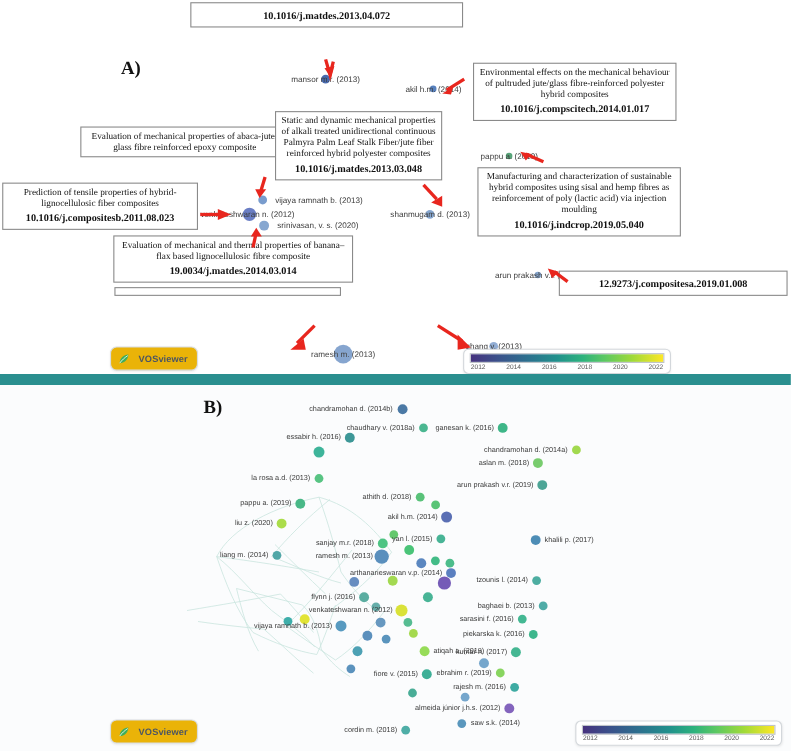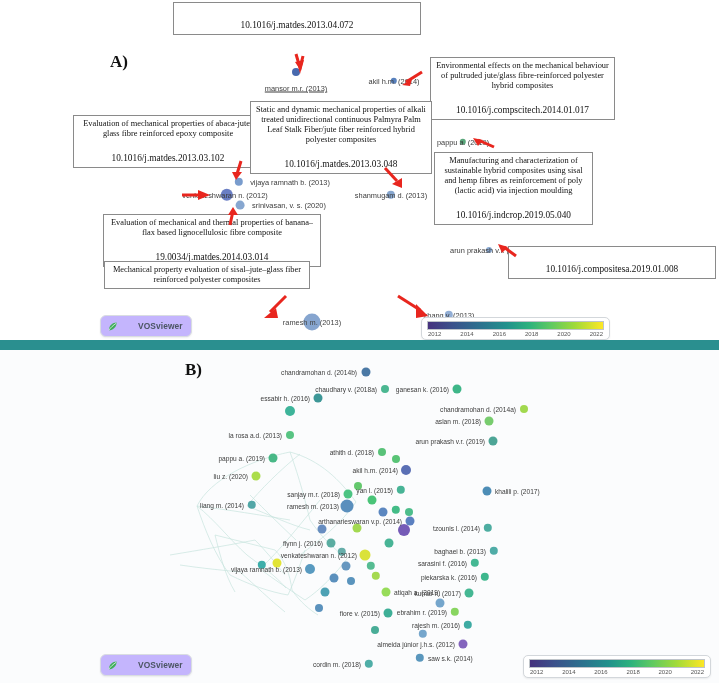--- a/index.html
+++ b/index.html
@@ -14,40 +14,40 @@
   #panel-b{top:350px;height:333px;background:#fbfcfd;}
 
   .panel-label{position:absolute;font-family:"Liberation Serif",serif;
                font-weight:bold;font-size:17px;color:#111;}
 
   
   .abox{position:absolute;box-sizing:border-box;background:#ffffff;
         border:1px solid #8a8a8a;padding:3px 5px;text-align:center;
         font-family:"Liberation Serif",serif;font-size:8.4px;
         line-height:1.2;color:#111;}
-  .abox .doi{display:block;font-weight:normal;font-size:9.3px;margin-top:14px;}
+  .abox .doi{display:block;font-weight:bold;font-size:9.3px;margin-top:4px;}
 
   
   .arrow{position:absolute;}
   .arrow svg{display:block;overflow:visible;}
 
   
   .node{position:absolute;border-radius:50%;transform:translate(-50%,-50%);
         opacity:.93;}
   .nlabel{position:absolute;transform:translate(-50%,-50%);
           white-space:nowrap;font-family:"Liberation Sans",sans-serif;
           color:#3c3c3c;pointer-events:none;}
   #panel-a .nlabel{font-size:7.4px;}
   #panel-b .nlabel{font-size:6.6px;}
   .nlabel.big{font-size:11px;color:#444;}
 
   
-  .vos{position:absolute;background:#c4b5fd;border:1px solid #d9dde1;
+  .vos{position:absolute;background:#eab308;border:1px solid #d9dde1;
        border-radius:6px;height:20px;display:flex;align-items:center;
-       gap:20px;padding:0 8px 0 6px;box-shadow:0 1px 2px rgba(0,0,0,.07);}
+       gap:8px;padding:0 8px 0 6px;box-shadow:0 1px 2px rgba(0,0,0,.07);}
   .vos .vtext{font-size:8.4px;color:#4b5563;font-weight:bold;
               letter-spacing:.1px;}
   .vos .leaf{width:11px;height:11px;}
 
   
   .legend{position:absolute;background:#fff;border:1px solid #d3d7db;
           border-radius:5px;padding:3px 5px 2px 5px;
           box-shadow:0 1px 2px rgba(0,0,0,.07);}
   .legend .bar{height:9px;width:100%;
      background:linear-gradient(to right,#46327e 0%,#3b518b 14%,#2c718e 30%,
@@ -61,21 +61,21 @@
   #links-b{position:absolute;left:0;top:0;width:719px;height:333px;}
 </style>
 </head>
 <body>
 
 <div class="panel" id="panel-a">
 
   <div class="panel-label" style="left:110px;top:52px;">A)</div>
 
   <div class="node" style="left:296px;top:72px;width:8px;height:8px;background:#3a5fa8;"></div>
-  <div class="nlabel" style="left:296px;top:88px;transform:translate(-50%,-50%);text-decoration:underline;">mansor m.r. (2013)</div>
+  <div class="nlabel" style="left:296px;top:72px;transform:translate(-50%,-50%);">mansor m.r. (2013)</div>
 
   <div class="node" style="left:394px;top:81px;width:6.4px;height:6.4px;background:#4a76b8;"></div>
   <div class="nlabel" style="left:394px;top:81px;">akil h.m. (2014)</div>
 
   <div class="node" style="left:463px;top:142px;width:6.4px;height:6.4px;background:#4c9f70;"></div>
   <div class="nlabel" style="left:463px;top:142px;">pappu a. (2019)</div>
 
   <div class="node" style="left:239px;top:182px;width:8.4px;height:8.4px;background:#6f94c9;"></div>
   <div class="nlabel" style="left:290px;top:182px;">vijaya ramnath b. (2013)</div>
 
@@ -101,46 +101,48 @@
     <span class="doi">10.1016/j.matdes.2013.04.072</span>
   </div>
 
   <div class="abox" style="left:430px;top:57px;width:185px;">
     <span>Environmental effects on the mechanical behaviour of pultruded jute/glass fibre-reinforced polyester hybrid composites</span>
     <span class="doi">10.1016/j.compscitech.2014.01.017</span>
   </div>
 
   <div class="abox" style="left:73px;top:115px;width:190px;">
     <span>Evaluation of mechanical properties of abaca-jute-glass fibre reinforced epoxy composite</span>
-    <span class="doi">10.1016/j.matdes.2013.03.102</span>
-  </div>
-
-  <div class="abox" style="left:250px;top:101px;width:182px;">
+  </div>
+
+  <div class="abox" style="left:250px;top:101px;width:152px;">
     <span>Static and dynamic mechanical properties of alkali treated unidirectional continuous Palmyra Palm Leaf Stalk Fiber/jute fiber reinforced hybrid polyester composites</span>
     <span class="doi">10.1016/j.matdes.2013.03.048</span>
   </div>
 
-
-  <div class="abox" style="left:434px;top:152px;width:159px;">
+  <div class="abox" style="left:2px;top:166px;width:178px;">
+    <span>Prediction of tensile properties of hybrid-lignocellulosic fiber composites</span>
+    <span class="doi">10.1016/j.compositesb.2011.08.023</span>
+  </div>
+
+  <div class="abox" style="left:434px;top:152px;width:185px;">
     <span>Manufacturing and characterization of sustainable hybrid composites using sisal and hemp fibres as reinforcement of poly (lactic acid) via injection moulding</span>
     <span class="doi">10.1016/j.indcrop.2019.05.040</span>
   </div>
 
   <div class="abox" style="left:103px;top:214px;width:218px;">
     <span>Evaluation of mechanical and thermal properties of banana–flax based lignocellulosic fibre composite</span>
     <span class="doi">19.0034/j.matdes.2014.03.014</span>
   </div>
 
   <div class="abox" style="left:104px;top:261px;width:206px;">
-    <span>Mechanical property evaluation of sisal–jute–glass fiber reinforced polyester composites</span>
   </div>
 
 
   <div class="abox" style="left:508px;top:246px;width:208px;">
-    <span class="doi">10.1016/j.compositesa.2019.01.008</span>
+    <span class="doi">12.9273/j.compositesa.2019.01.008</span>
   </div>
 
   <div class="arrow" style="left:290px;top:54px;">
     <svg width="20" height="20" viewBox="0 0 20 20">
         <path d="M6 0 L10 14 L13 2" fill="none" stroke="#e8261e" stroke-width="3"></path>
         <path d="M5 8 L11 17 L14 6 Z" fill="#e8261e"></path>
       </svg>
   </div>
   <div class="arrow" style="left:400px;top:70px;">
     <svg width="26" height="18" viewBox="0 0 26 18">

